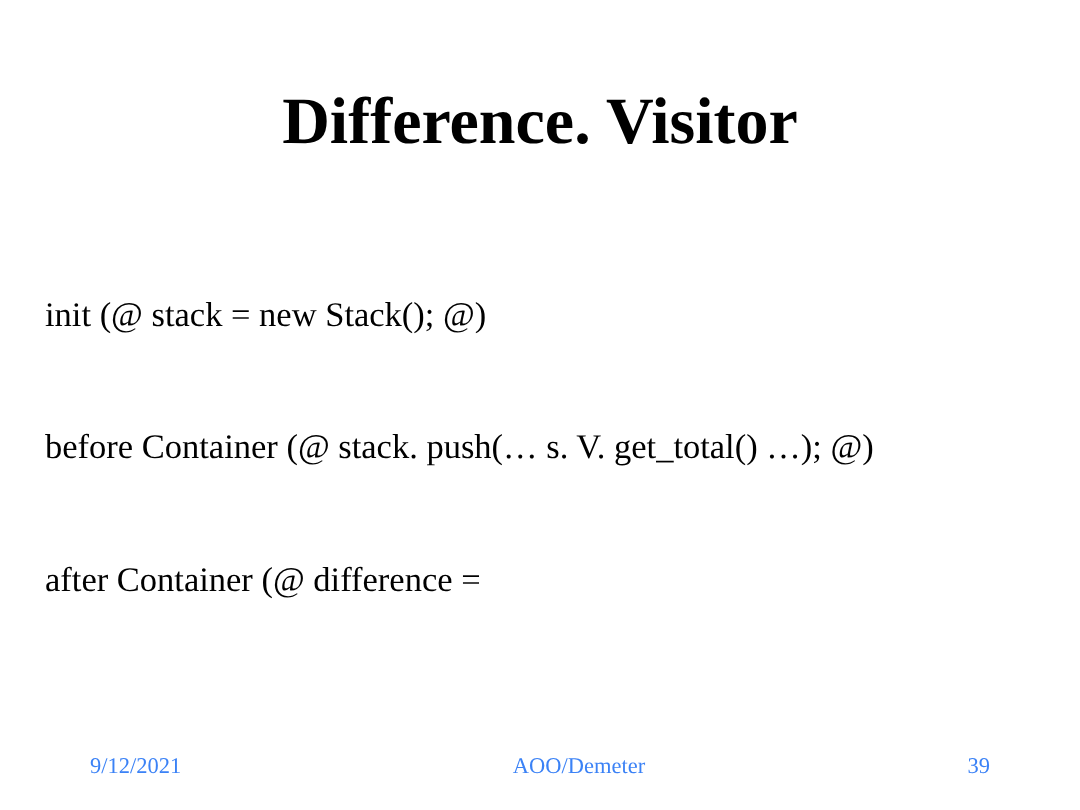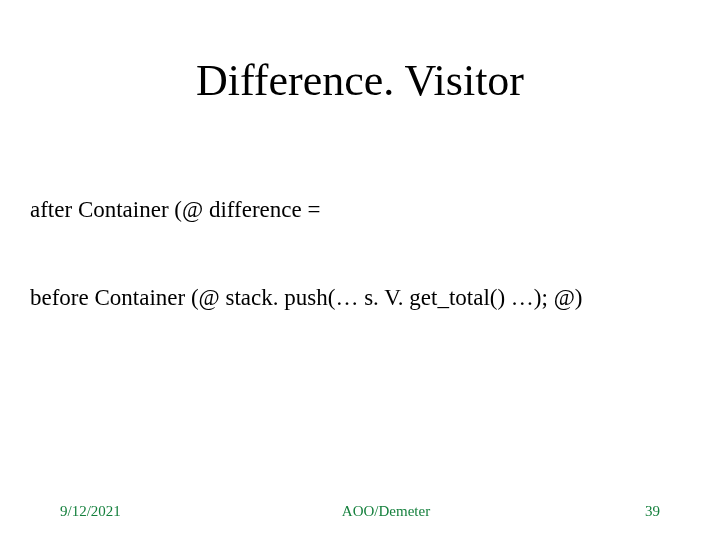--- a/index.html
+++ b/index.html
@@ -16,57 +16,58 @@
     box-sizing: border-box;
     width: 720px;
     height: 540px;
     padding: 55px 30px 0 30px;
     position: relative;
   }
   .title {
     font-size: 44px;
     text-align: center;
     margin: 0 0 30px 0;
-    font-weight: 400;
+    font-weight: 700;
   }
   .body {
     font-size: 23px;
     line-height: 1.28;
     white-space: pre-wrap;
     font-weight: 400;
   }
   .footer {
     position: absolute;
     bottom: 20px;
     left: 0;
     width: 720px;
     box-sizing: border-box;
     padding: 0 60px;
     display: flex;
     justify-content: space-between;
     font-size: 15px;
-    color: #15803d;
+    color: #3b82f6;
   }
   .footer .center {
     position: absolute;
     left: 0;
     width: 720px;
     text-align: center;
     margin-left: 26px;
   }
   .footer .right { margin-left: auto; font-family: Liberation Serif, serif; }
 </style>
 </head>
 <body>
 
 <div class="slide">
   <h1 class="title">Difference. Visitor</h1>
   <div class="body">
+    <div>init (@ stack = new Stack(); @)</div>
+    <div>before Container (@ stack. push(… s. V. get_total() …); @)</div>
     <div>after Container (@ difference =</div>
-    <div>before Container (@ stack. push(… s. V. get_total() …); @)</div>
     
     
     
     
     
     
   </div>
   <div class="footer">
     <span>9/12/2021</span>
     <span class="center">AOO/Demeter</span>

